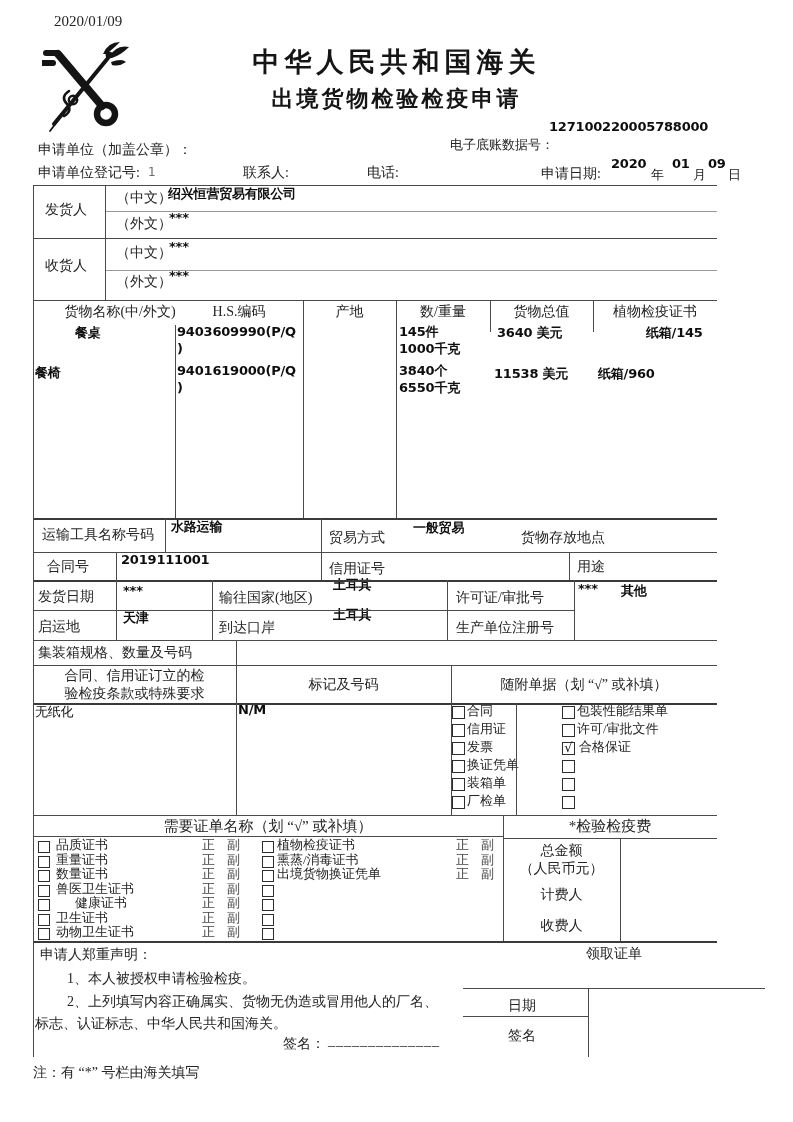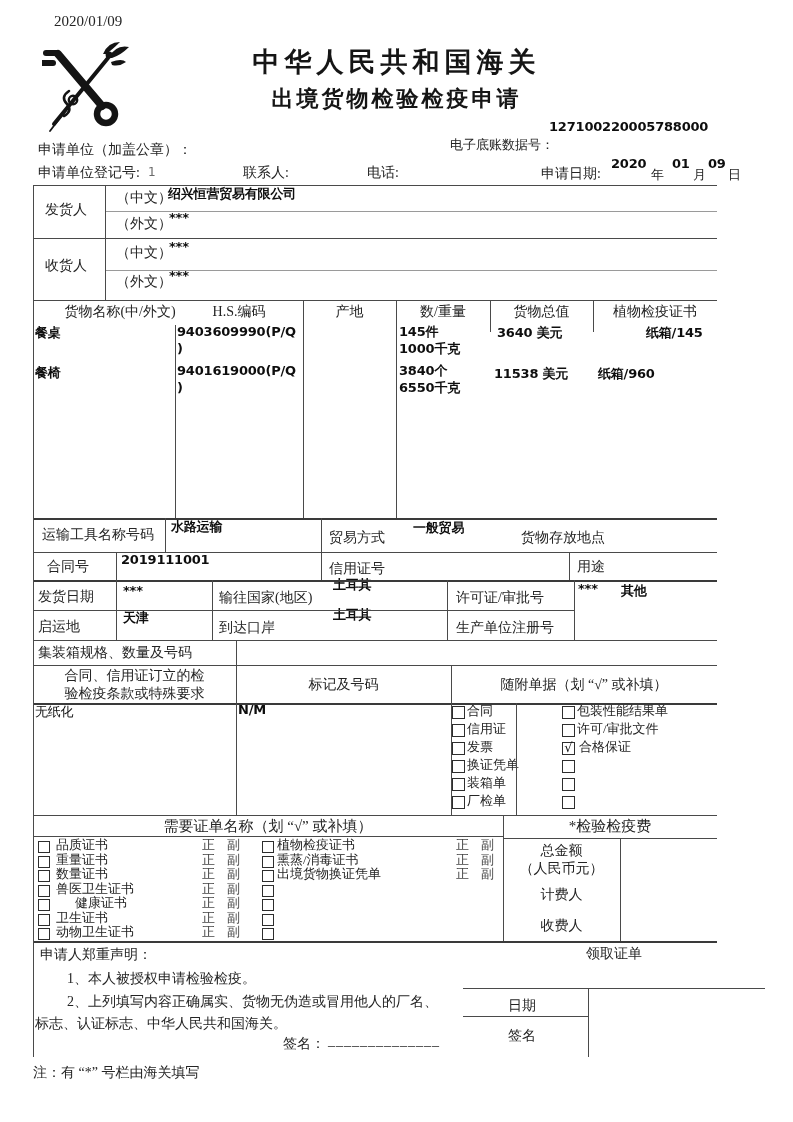--- a/index.html
+++ b/index.html
@@ -77,21 +77,21 @@
   <div class="t" style="left:116px;top:274px;">（外文）</div>
   <div class="t val" style="left:169px;top:269px;">***</div>
 
   <div class="t c" style="left:49px;top:304px;width:142px;">货物名称(中/外文)</div>
   <div class="t c" style="left:175px;top:304px;width:128px;">H.S.编码</div>
   <div class="t c" style="left:303px;top:304px;width:93px;">产地</div>
   <div class="t c" style="left:396px;top:304px;width:94px;">数/重量</div>
   <div class="t c" style="left:490px;top:304px;width:103px;">货物总值</div>
   <div class="t c" style="left:593px;top:304px;width:124px;">植物检疫证书</div>
 
-  <div class="t val" style="left:35px;top:326px;">餐桌</div>
+  <div class="t val" style="left:35px;top:326px;padding-left:40px;">餐桌</div>
   <div class="t val" style="left:177px;top:325px;">9403609990(P/Q</div>
   <div class="t val" style="left:177px;top:342px;">)</div>
   <div class="t val" style="left:399px;top:325px;">145件</div>
   <div class="t val" style="left:399px;top:342px;">1000千克</div>
   <div class="t val" style="left:497px;top:326px;">3640 美元</div>
   <div class="t val" style="left:598px;top:326px;margin-left:48px;">纸箱/145</div>
 
   <div class="t val" style="left:35px;top:366px;">餐椅</div>
   <div class="t val" style="left:177px;top:364px;">9401619000(P/Q</div>
   <div class="t val" style="left:177px;top:381px;">)</div>

